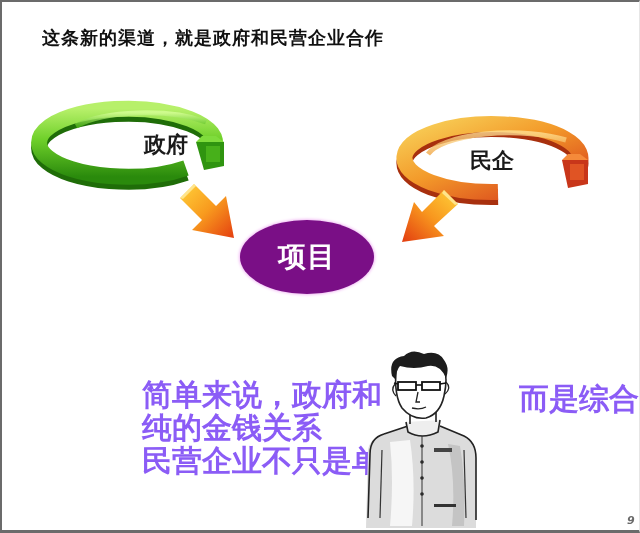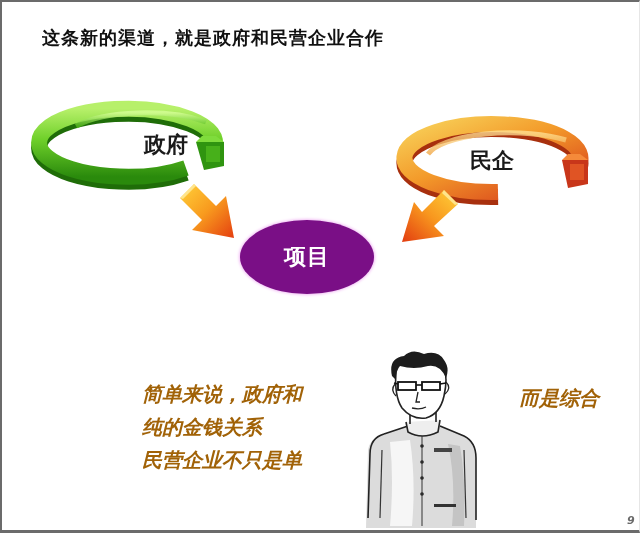--- a/index.html
+++ b/index.html
@@ -31,26 +31,25 @@
     .arrow { position: absolute; }
     .arrow svg { display: block; }
 
     .project {
       position: absolute; left: 238px; top: 218px; width: 134px; height: 74px;
       border-radius: 50%;
       background: #7a0f86;
       box-shadow: 0 0 3px 1px #f1b9f4;
       display: flex; align-items: center; justify-content: center;
     }
-    .project-label { color: #ffffff; font-size: 22px; font-weight: bold; letter-spacing: 1px; }
+    .project-label { color: #ffffff; font-size: 28px; font-weight: bold; letter-spacing: 1px; }
 
     .text-block {
-      position: absolute; font-size: 20px; font-weight: bold; line-height: 33px; color: #a16207;
-      white-space: nowrap;
-      font-style: italic;
+      position: absolute; font-size: 30px; font-weight: bold; line-height: 33px; color: #8b5cf6;
+      white-space: nowrap;
     }
     .text-left { left: 140px; top: 376px; }
     .text-right { left: 517px; top: 380px; }
 
     .figure { position: absolute; left: 358px; top: 348px; width: 122px; height: 180px; }
     .figure svg { display: block; }
 
     .watermark {
       position: absolute; left: 428px; top: 503px;
       font-family: "DejaVu Sans", "Liberation Sans", sans-serif;

